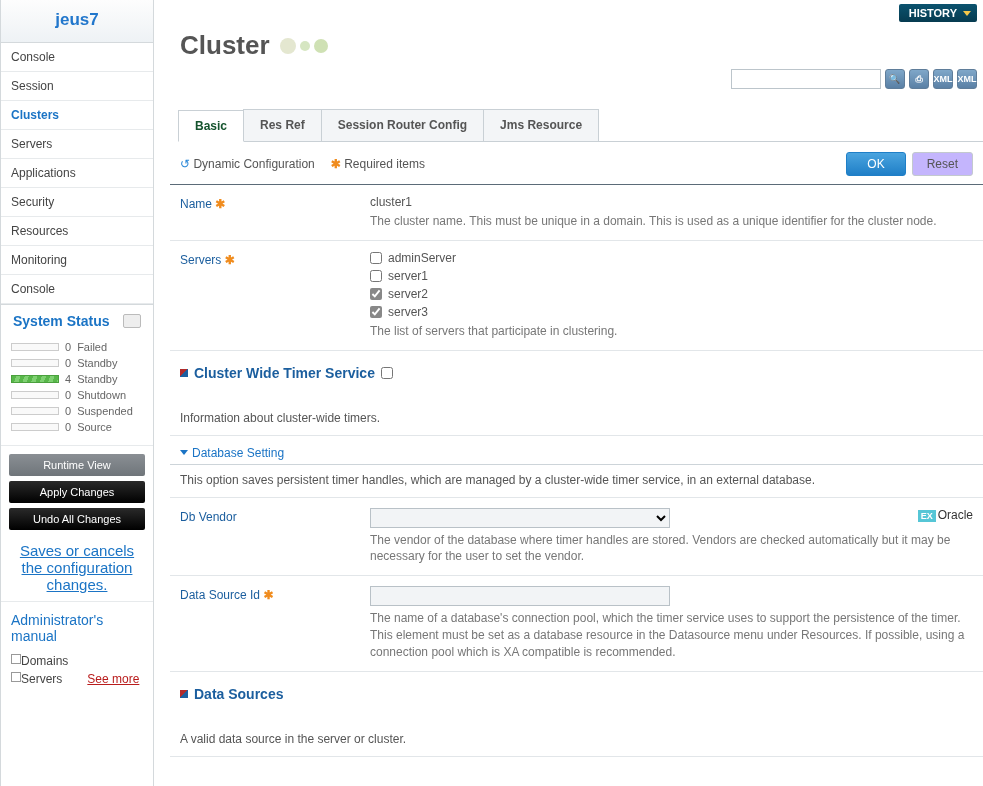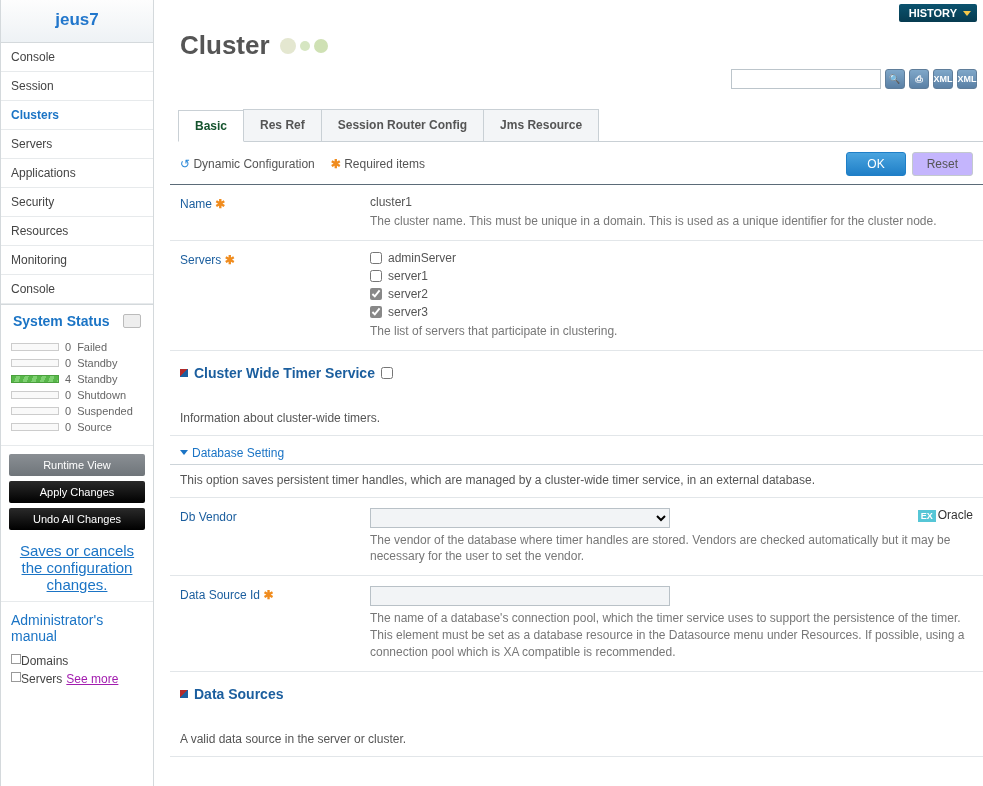--- a/index.html
+++ b/index.html
@@ -17,21 +17,21 @@
 .bar.filled { background: repeating-linear-gradient(110deg,#58b74a,#58b74a 4px,#7fd072 4px,#7fd072 8px); border-color:#4aa03d;}
 .btn-box { padding: 8px; display:flex; flex-direction:column; gap:5px; border-top:1px solid #e7eaec;}
 .gray-btn { background: linear-gradient(#8a8f94,#6f757a); color:#fff; text-align:center; padding:5px 0; font-size:11px; cursor:pointer; border-radius:2px;}
 .black-btn { background: linear-gradient(#2a2a2a,#000); color:#fff; text-align:center; padding:5px 0; font-size:11px; cursor:pointer; border-radius:2px;}
 .save-note { text-align:center; padding:4px 8px 8px; font-size:15px;}
 .save-note a{color:#1b74c5; text-decoration:underline;}
 .manual-hdr { padding:10px 10px 4px; color:#1b74c5; font-size:14px; border-top:1px solid #e7eaec;}
 .manual-list { padding:4px 10px 12px; font-size:12px; color:#444;}
 .manual-row{display:flex;padding:2px 0;}
 .manual-ic{width:10px;height:10px;border:1px solid #999;display:inline-block;}
-.seemore{color:#a21caf;text-decoration:underline;margin-left:4px;cursor:pointer;}
+.seemore{color:#b91c1c;text-decoration:underline;margin-left:25px;cursor:pointer;}
 .main { flex:1; padding: 0 0 20px 16px; position:relative;}
 .topbar { display:flex; justify-content:flex-end; gap:4px; padding:4px 6px 6px 0;}
 .history-btn { background:linear-gradient(#0b536f,#063b50); color:#fff; font-weight:bold; font-size:11px; padding:3px 20px 3px 10px; position:relative; cursor:pointer; border-radius:2px;}
 .history-btn:after{content:"";position:absolute;right:6px;top:7px;border-left:4px solid transparent;border-right:4px solid transparent;border-top:5px solid #f5c84a;}
 .toolbar-row{display:flex;justify-content:flex-end;gap:4px;padding:0 6px 6px 0;align-items:center;}
 .search-inp{width:150px;height:20px;border:1px solid #bcc5cb;padding:0 4px;}
 .tool-ic{width:20px;height:20px;border:1px solid #5f7d9a;border-radius:3px;background:linear-gradient(#7fa7c9,#5a80a5);display:inline-flex;align-items:center;justify-content:center;cursor:pointer;color:#fff;font-size:9px;font-weight:bold;}
 .page-title{font-size:26px;color:#555;font-weight:600;padding:2px 0 8px 10px;display:flex;align-items:center;gap:10px;}
 .bubbles{display:inline-flex;gap:4px;align-items:center;}
 .bubble{width:10px;height:10px;border-radius:50%;}

